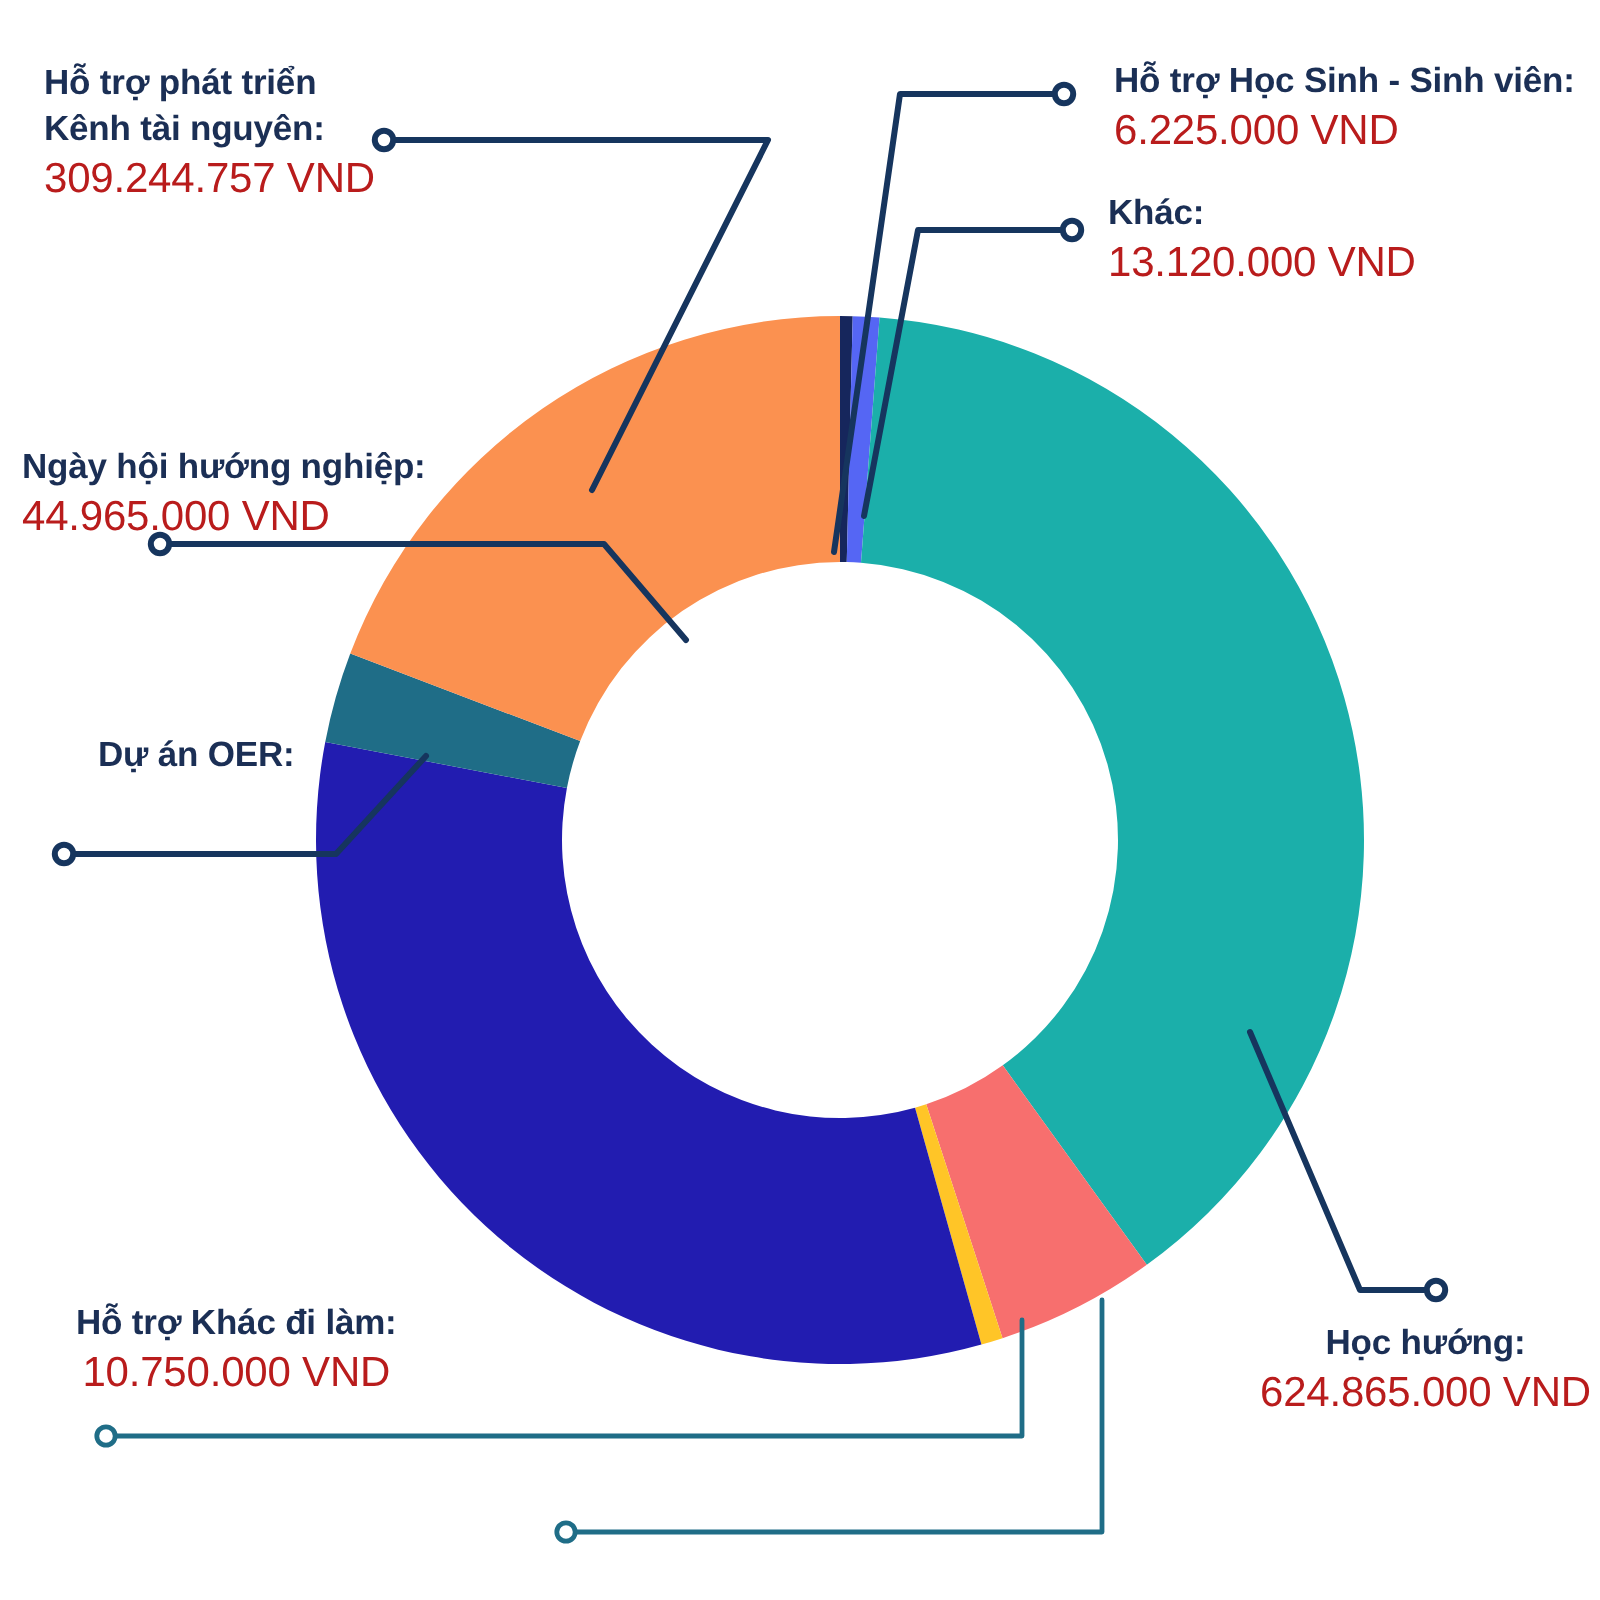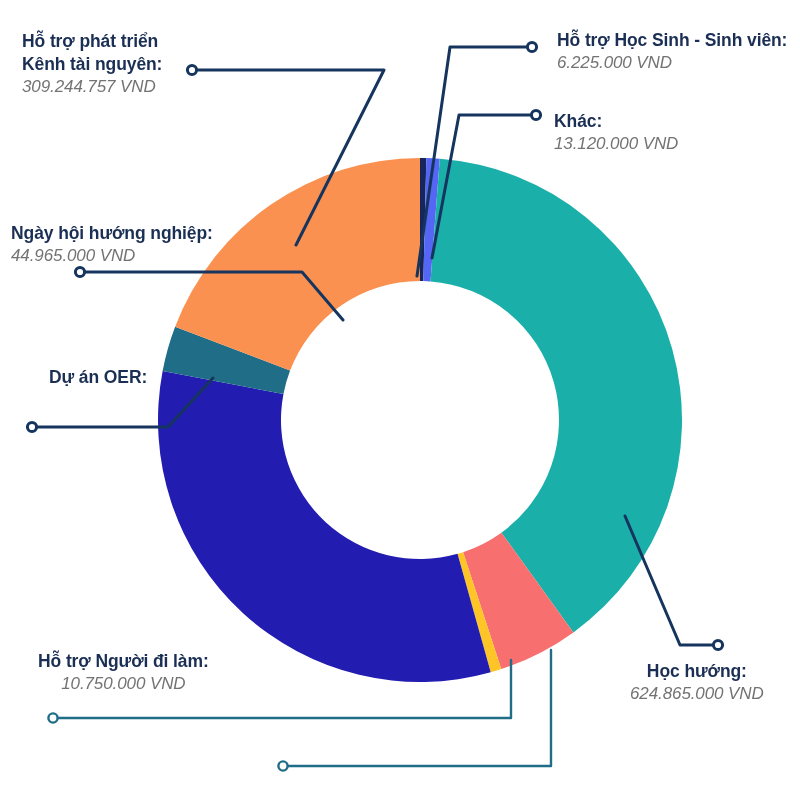--- a/index.html
+++ b/index.html
@@ -34,26 +34,25 @@
     white-space: nowrap;
   }
   .callout .cl-title {
     font-size: 17.5px;
     font-weight: bold;
     color: #1b2f55;
     letter-spacing: -0.1px;
     display: block;
   }
   .callout .cl-value {
-    font-size: 17px;
+    font-size: 21px;
     font-weight: normal;
-    color: #737373;
+    color: #b91c1c;
     letter-spacing: -0.1px;
     display: block;
-    font-style: italic;
   }
   .callout.align-left  { text-align: left; }
   .callout.align-center{ text-align: center; }
 </style>
 </head>
 <body>
 
 <div id="stage">
 
   <svg id="chart-svg" viewBox="0 0 800 800">
@@ -91,36 +90,36 @@
     <span class="cl-title">Hỗ trợ phát triển</span>
     <span class="cl-title">Kênh tài nguyên:</span>
     <span class="cl-value">309.244.757 VND</span>
   </div>
 
   <div class="callout align-left" style="left:557px; top:29px;">
     <span class="cl-title">Hỗ trợ Học Sinh - Sinh viên:</span>
     <span class="cl-value">6.225.000 VND</span>
   </div>
 
-  <div class="callout align-left" style="left:554px; top:95px;margin-top:15px;">
+  <div class="callout align-left" style="left:554px; top:95px;">
     <span class="cl-title">Khác:</span>
     <span class="cl-value">13.120.000 VND</span>
   </div>
 
   <div class="callout align-left" style="left:11px; top:222px;">
     <span class="cl-title">Ngày hội hướng nghiệp:</span>
     <span class="cl-value">44.965.000 VND</span>
   </div>
 
   <div class="callout align-left" style="left:18px; top:366px;margin-left:31px;">
     <span class="cl-title">Dự án OER:</span>
   </div>
 
   <div class="callout align-center" style="left:38px; top:650px;">
-    <span class="cl-title">Hỗ trợ Người đi làm:</span>
+    <span class="cl-title">Hỗ trợ Khác đi làm:</span>
     <span class="cl-value">10.750.000 VND</span>
   </div>
 
 
   <div class="callout align-center" style="left:630px; top:660px;">
     <span class="cl-title">Học hướng:</span>
     <span class="cl-value">624.865.000 VND</span>
   </div>
 
 </div>

